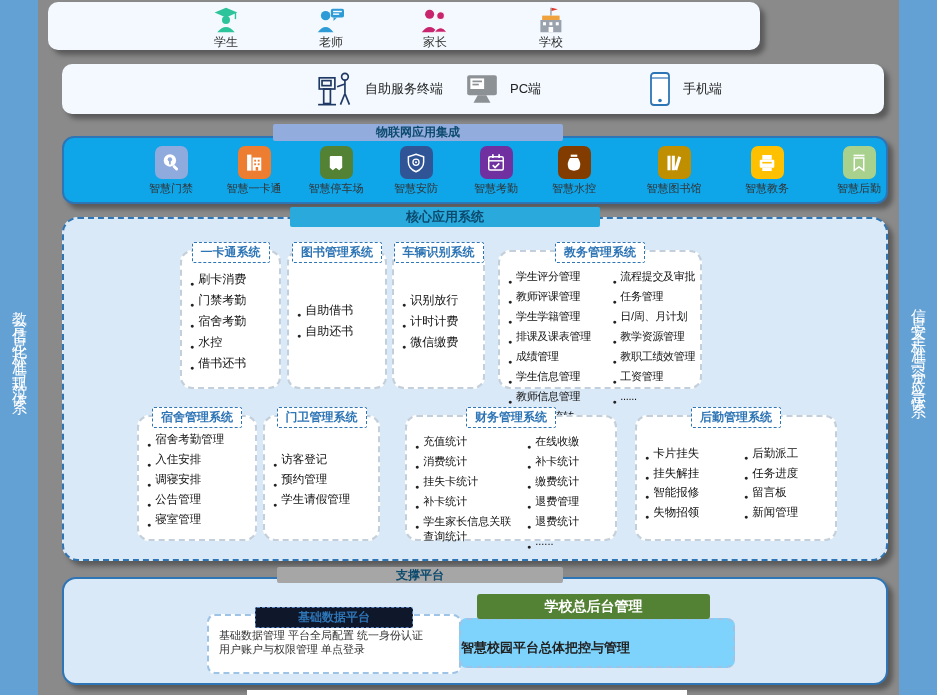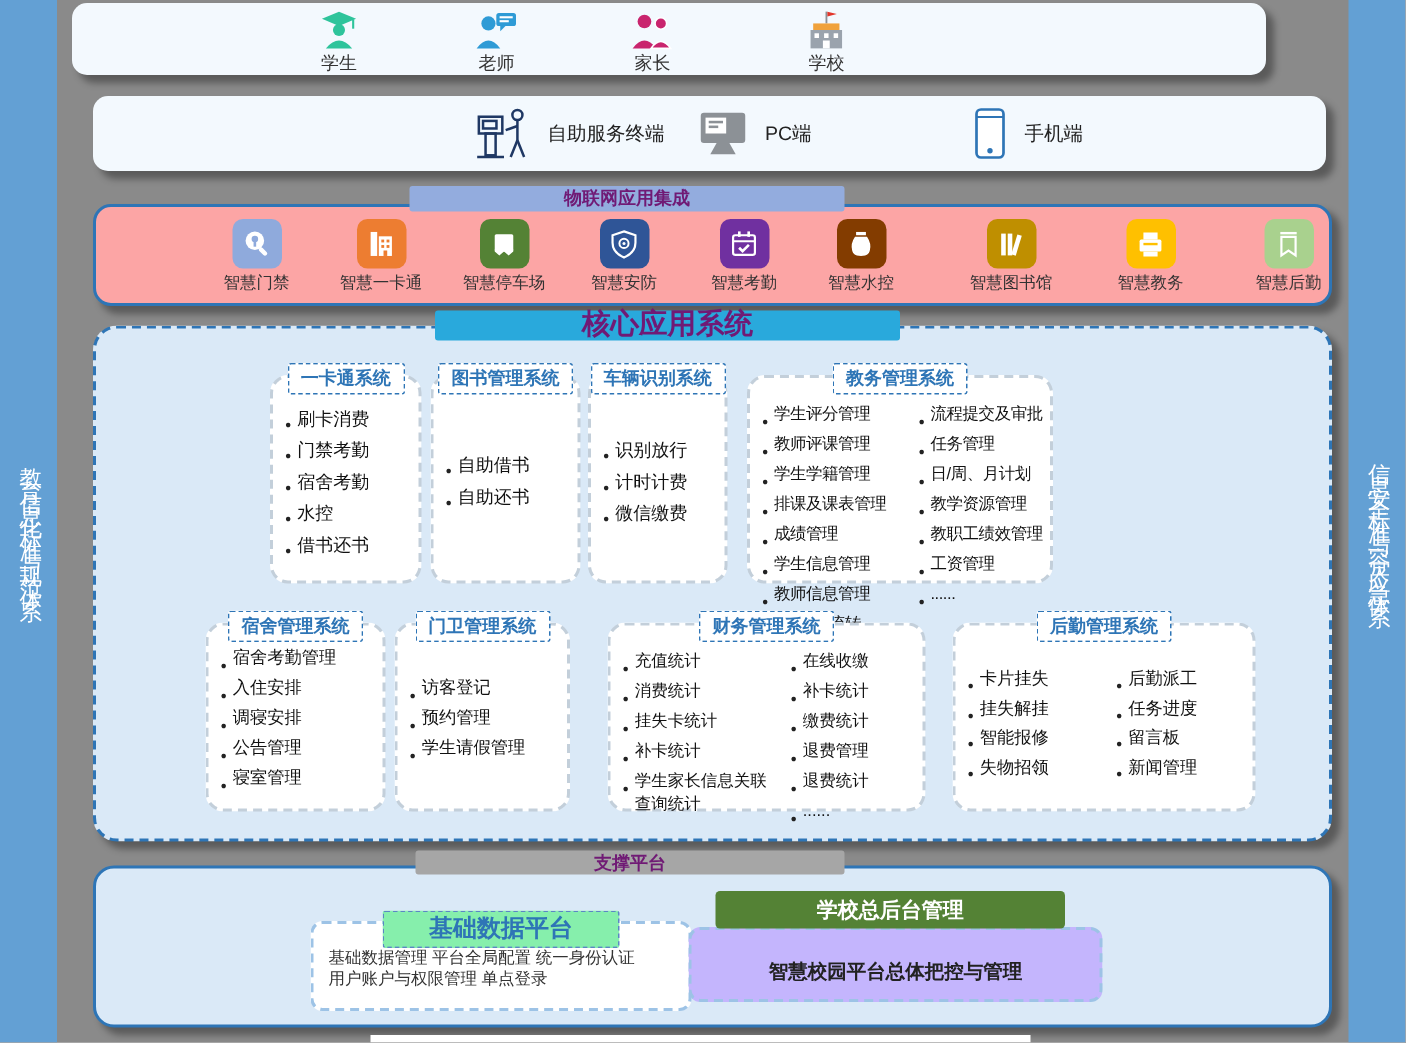--- a/index.html
+++ b/index.html
@@ -5,36 +5,36 @@
   html,body{margin:0;padding:0;}
   #canvas{position:relative;width:937px;height:695px;background:#8a8a8a;overflow:hidden;
           font-family:"Liberation Sans","DejaVu Sans",sans-serif;}
   
   .strip{position:absolute;top:0;bottom:0;width:38px;background:#63A0D4;display:flex;
          align-items:center;justify-content:center;z-index:1;}
   #strip-l{left:0}#strip-r{right:0}
   .vtext{writing-mode:vertical-rl;color:#fff;font-size:15px;letter-spacing:8px;}
   
   .panel{position:absolute;border-radius:10px;box-shadow:5px 5px 5px rgba(0,0,0,.35);z-index:2;}
-  #users-box{left:48px;top:2px;width:796px;height:48px;background:#F3F9FE;}
+  #users-box{left:48px;top:2px;width:712px;height:48px;background:#F3F9FE;}
   .user-item{position:absolute;top:4px;width:76px;text-align:center;}
   .user-item svg{height:28px;display:block;margin:0 auto;}
   .u-label{font-size:12px;color:#333;margin-top:0px;}
   #u1{left:140px}#u2{left:245px}#u3{left:349px}#u4{left:465px}
   #term-box{left:62px;top:64px;width:822px;height:50px;background:#F3F9FE;}
   .term-item{position:absolute;top:0;height:50px;display:flex;align-items:center;gap:10px;}
   .t-label{font-size:13px;color:#222;}
   #t1{left:255px}#t2{left:402px}#t3{left:585px}
   
-  .banner{position:absolute;color:#701a75;font-weight:bold;text-align:center;z-index:4;border-radius:2px;}
+  .banner{position:absolute;color:#0c4a6e;font-weight:bold;text-align:center;z-index:4;border-radius:2px;}
   #iot-banner{left:273px;top:124px;width:290px;height:17px;line-height:17px;font-size:12px;background:#93ACDE;}
-  #core-banner{left:290px;top:207px;width:310px;height:20px;line-height:20px;font-size:19px;background:#29A9DC;}
+  #core-banner{left:290px;top:207px;width:310px;height:20px;line-height:20px;font-size:13px;background:#29A9DC;}
   #support-banner{left:277px;top:567px;width:286px;height:16px;line-height:16px;font-size:12px;background:#A6A6A6;}
   
-  #iot-box{left:62px;top:136px;width:822px;height:64px;background:#fca5a5;border:2px solid #2E75B6;border-radius:12px;}
+  #iot-box{left:62px;top:136px;width:822px;height:64px;background:#0ea5e9;border:2px solid #2E75B6;border-radius:12px;}
   .iot-item{position:absolute;top:8px;width:70px;text-align:center;}
   .iot-icon{width:33px;height:33px;border-radius:7px;margin:0 auto;display:flex;align-items:center;justify-content:center;}
   .iot-label{font-size:11px;color:#333;margin-top:2px;white-space:nowrap;}
   #io1{left:72px}#io2{left:155px}#io3{left:237px}#io4{left:317px}#io5{left:397px}
   #io6{left:475px}#io7{left:575px}#io8{left:668px}#io9{left:760px}
   .c1{background:#8FAADC}.c2{background:#ED7D31}.c3{background:#548235}.c4{background:#2F5597}
   .c5{background:#7030A0}.c6{background:#833C00}.c7{background:#BF8F00}.c8{background:#FFC000}.c9{background:#A9D18E}
   
   #core-box{left:62px;top:217px;width:822px;height:340px;background:#DAE9F7;border:2px dashed #2E75B6;border-radius:16px;}
   .sub{position:absolute;background:#fff;border:2px dashed #C3CFDA;border-radius:12px;z-index:3;
@@ -57,29 +57,29 @@
   #b4 .li{font-size:11px;line-height:15px;letter-spacing:-0.3px;}
   #b7 .li{font-size:11px;line-height:15px;}
   #b5 .li,#b6 .li{font-size:11.5px;line-height:15px;}
   #b8 .li{font-size:11.5px;line-height:14.5px;}
   #b8 .cols .list{justify-content:flex-start;padding-top:18px;}
   #b4 .lc1{flex:1.1}#b7 .lc1{flex:1.18}
   
   #support-box{left:62px;top:577px;width:822px;height:104px;background:#DAE9F7;border:2px solid #2E75B6;border-radius:14px;}
   #base-box{position:absolute;left:207px;top:614px;width:250px;height:56px;background:#fff;
             border:2px dashed #9DC3E6;border-radius:8px;z-index:3;display:flex;flex-direction:column;}
-  #base-pill{align-self:center;margin-top:-9px;min-width:140px;text-align:center;background:#86efac;
-             border:1px dashed #5B86C5;color:#2E75B6;font-weight:bold;font-size:16px;padding:1px 8px;border-radius:2px;}
+  #base-pill{align-self:center;margin-top:-9px;min-width:140px;text-align:center;background:#0f172a;
+             border:1px dashed #5B86C5;color:#2E75B6;font-weight:bold;font-size:12px;padding:1px 8px;border-radius:2px;}
   .base-line{padding:0 10px;font-size:11px;color:#333;line-height:14px;}
   .base-line:first-of-type{margin-top:6px;}
   #admin-banner{position:absolute;left:477px;top:594px;width:233px;height:25px;background:#548235;color:#fff;
                 font-weight:bold;font-size:14px;text-align:center;line-height:25px;border-radius:3px;z-index:4;}
-  #admin-box{position:absolute;left:459px;top:618px;width:276px;height:50px;background:#c4b5fd;
+  #admin-box{position:absolute;left:459px;top:618px;width:276px;height:50px;background:#7dd3fc;
              border:2px dashed #9DC3E6;border-radius:8px;z-index:3;display:flex;align-items:flex-end;
-             justify-content:center;padding-bottom:9px;box-sizing:border-box;}
+             justify-content:flex-start;padding-bottom:9px;box-sizing:border-box;}
   #admin-text{font-size:13px;font-weight:bold;color:#222;}
   #bottom-strip{position:absolute;left:247px;top:690px;width:440px;height:5px;background:#fff;z-index:2;}
 </style>
 </head>
 <body>
 
 <div id="canvas">
 
   <div class="strip" id="strip-l">
     <div class="vtext">教育信息化标准与规范体系</div>

